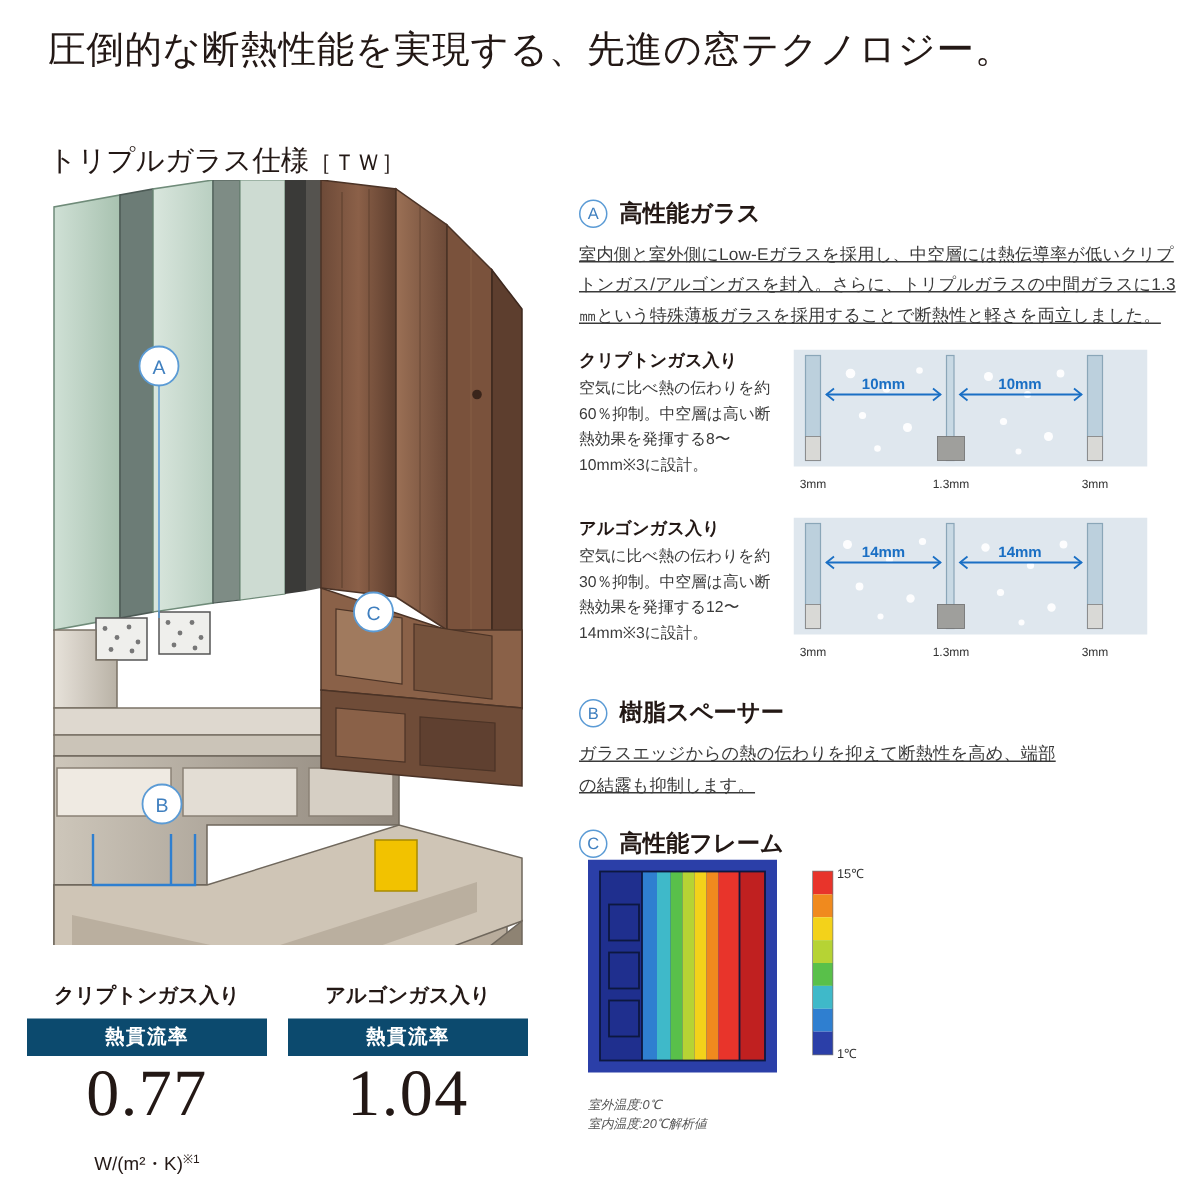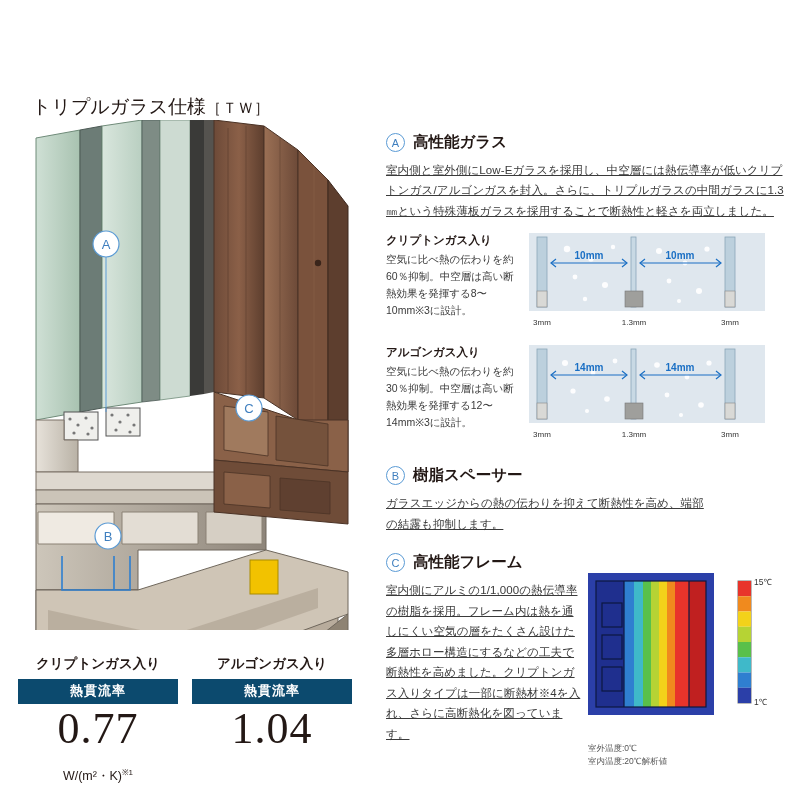--- a/index.html
+++ b/index.html
@@ -77,27 +77,28 @@
 
   .diagram { width: 257px; }
   .diagram svg { display:block; }
 
   .sec-b { margin-top: 20px; }
   .sec-c { margin-top: 18px; }
 
   .c-wrap { display:flex; }
   .c-text { width: 196px; }
   .c-img { width: 200px; position: relative; padding-left: 6px; }
-  .c-caption { font-size: 8.5px; color:#555; line-height:1.45; margin-top:17px; }
+  .c-caption { font-size: 8.5px; color:#555; line-height:1.45; margin-top:4px;font-style:italic; }
 </style>
 </head>
 <body>
 
 <div class="page">
 
+  <div class="headline">圧倒的な断熱性能を実現する、先進の窓テクノロジー。</div>
   <div class="sub-title">
     <span>トリプルガラス仕様</span><span class="brackets">［ＴＷ］</span>
   </div>
 
   <div class="illus">
     <svg width="350" height="510" viewBox="0 0 350 510" xmlns="http://www.w3.org/2000/svg">
       <defs>
         <linearGradient id="glassA" x1="0" y1="0" x2="1" y2="0">
           <stop offset="0" stop-color="#cfe0d5"></stop>
             <stop offset="1" stop-color="#a8c2b0"></stop>
@@ -352,23 +353,20 @@
       </div>
       <div class="body-txt" style="width:320px">ガラスエッジからの熱の伝わりを抑えて断熱性を高め、端部の結露も抑制します。</div>
     </div>
 
     <div class="sec-c">
       <div class="sec-head">
         <span class="circ">C</span>
         <span class="sec-title">高性能フレーム</span>
       </div>
       <div class="c-wrap">
-        <div class="c-text">
-          <div class="body-txt">室内側にアルミの1/1,000の熱伝導率の樹脂を採用。フレーム内は熱を通しにくい空気の層をたくさん設けた多層ホロー構造にするなどの工夫で断熱性を高めました。クリプトンガス入りタイプは一部に断熱材※4を入れ、さらに高断熱化を図っています。</div>
-        </div>
         <div class="c-img">
           <svg width="200" height="148" viewBox="0 0 200 148" xmlns="http://www.w3.org/2000/svg">
             <rect x="0" y="0" width="126" height="142" fill="#2b3fa8"></rect>
 
             <rect x="8" y="8" width="28" height="126" fill="#1f2f8e"></rect>
             <rect x="36" y="8" width="10" height="126" fill="#2f7fd0"></rect>
             <rect x="46" y="8" width="9" height="126" fill="#3fb9c9"></rect>
             <rect x="55" y="8" width="8" height="126" fill="#59c04a"></rect>
             <rect x="63" y="8" width="8" height="126" fill="#b6d334"></rect>
             <rect x="71" y="8" width="8" height="126" fill="#f3d21a"></rect>

